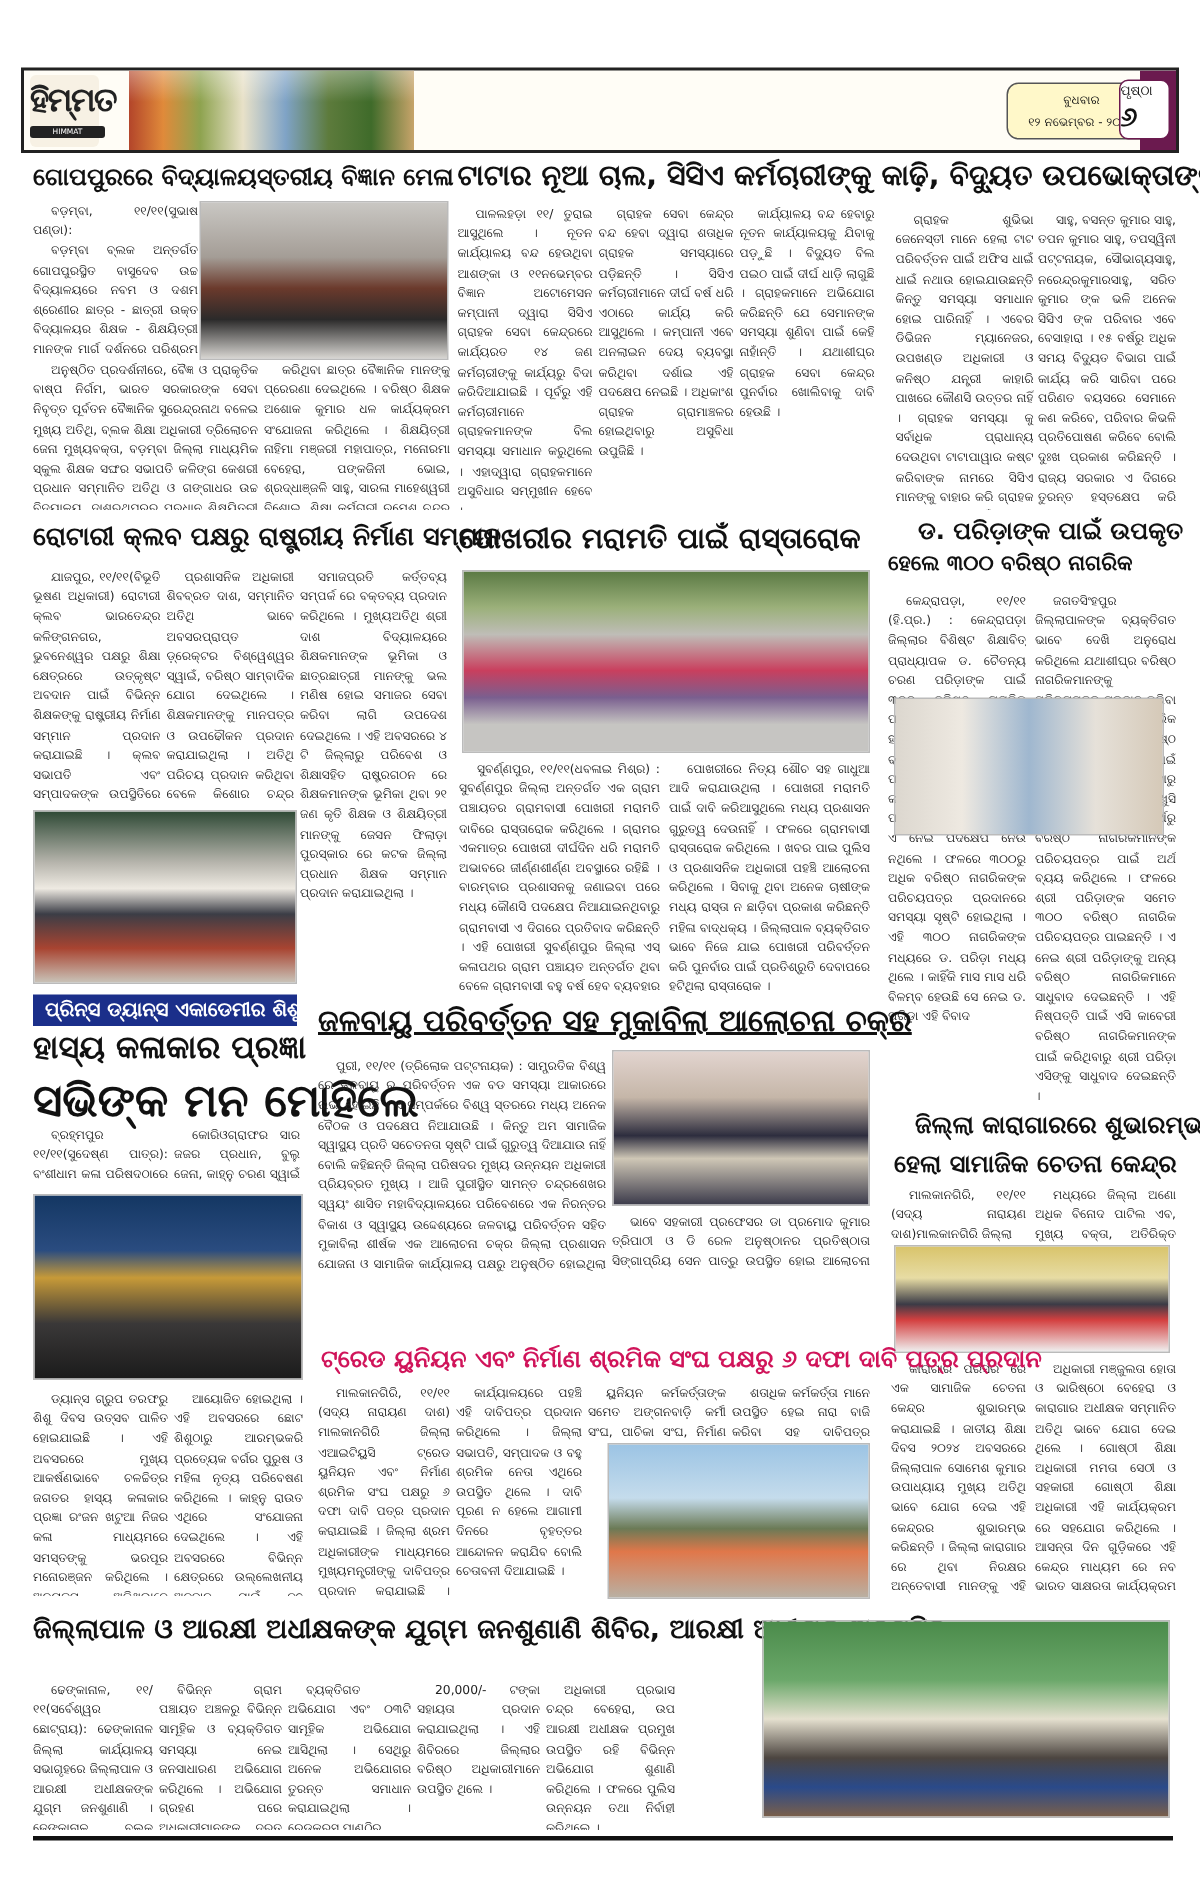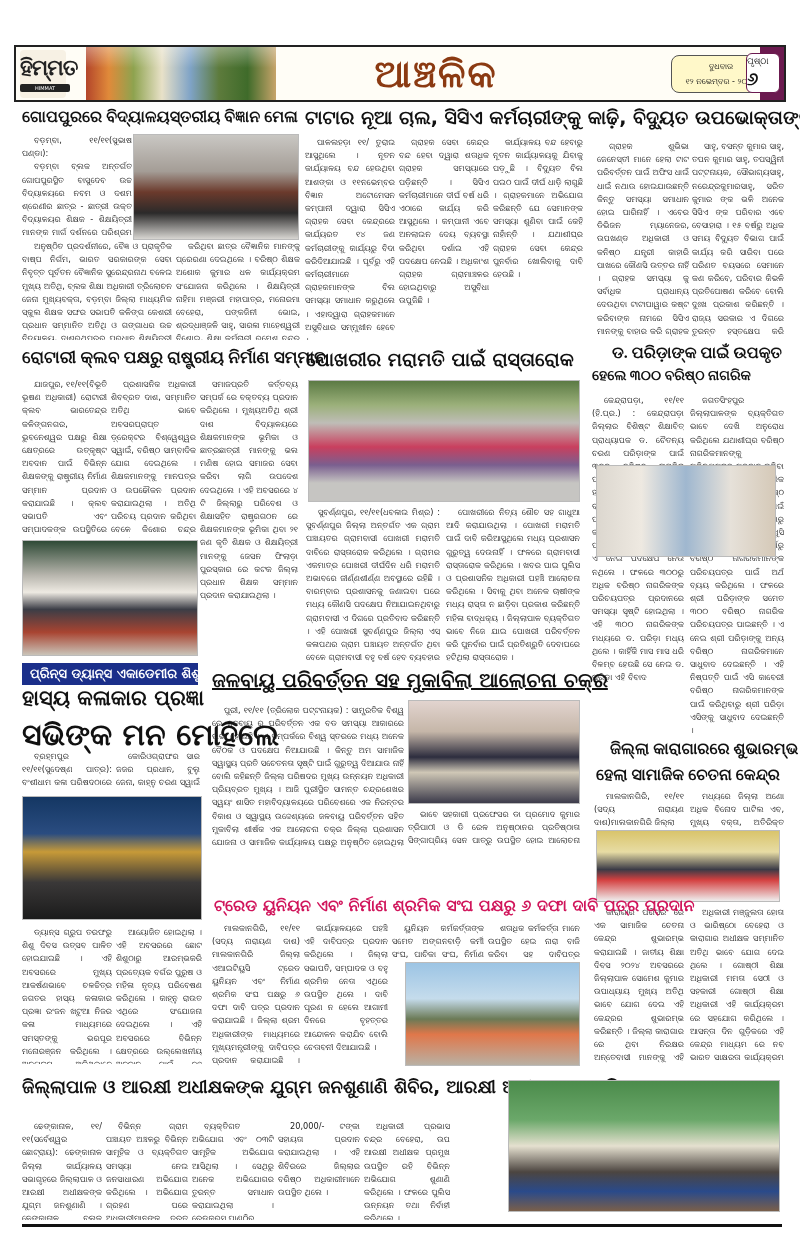--- a/index.html
+++ b/index.html
@@ -33,21 +33,21 @@
   .page-tab { position: absolute; right: 0; top: 0; width: 24px; height: 53px; background: #6b1a4f; }
   .page-num {
     position: absolute; right: 4px; top: 6px; width: 34px; height: 40px; background: #fff;
     border-radius: 6px; font-size: 9px; line-height: 14px; border: 1px solid #6b1a4f;
   }
   .page-num .num { font: bold 18px "DejaVu Serif", serif; line-height: 22px; display: block; }
 
   .headline { position: absolute; font-family: "DejaVu Sans", sans-serif; font-weight: bold; white-space: nowrap; color: #111; }
   .h-xl { font-size: 23px; }
   .h-lg { font-size: 20px; }
-  .h-md { font-size: 18px; font-family: Liberation Serif, serif; }
+  .h-md { font-size: 18px; }
   .h-pink { color: #d0145a; }
   .h-kicker {
     position: absolute; background: #1b2f8a; color: #fff; font-size: 13px; font-weight: bold;
     padding: 3px 8px; white-space: nowrap;
   }
 
   .col { position: absolute; font-size: 8.2px; line-height: 13.2px; text-align: justify; color: #222; overflow: hidden; }
   .col p { text-indent: 12px; }
 
   .photo { position: absolute; overflow: hidden; border: 1px solid #bbb; }
@@ -67,21 +67,20 @@
 <body>
 
 <div class="masthead">
   <div class="logo">
     <div class="logo-text">ହିମ୍ମତ</div>
     <span class="logo-sub">HIMMAT</span>
   </div>
   <div class="banner-img">
       <div class="sky"></div>
     </div>
-  <div class="section-title">ଆଞ୍ଚଳିକ</div>
   <div class="date-box">
     <div>ବୁଧବାର</div>
     <div>୧୨ ନଭେମ୍ବର - ୨୦୨୪</div>
   </div>
   <div class="page-tab"></div>
   <div class="page-num">
     <span>ପୃଷ୍ଠା</span>
     <span class="num">୬</span>
   </div>
 </div>

